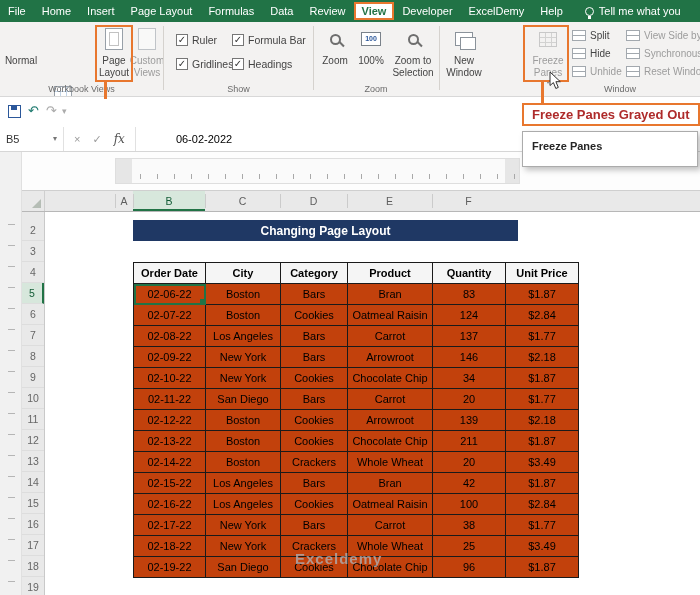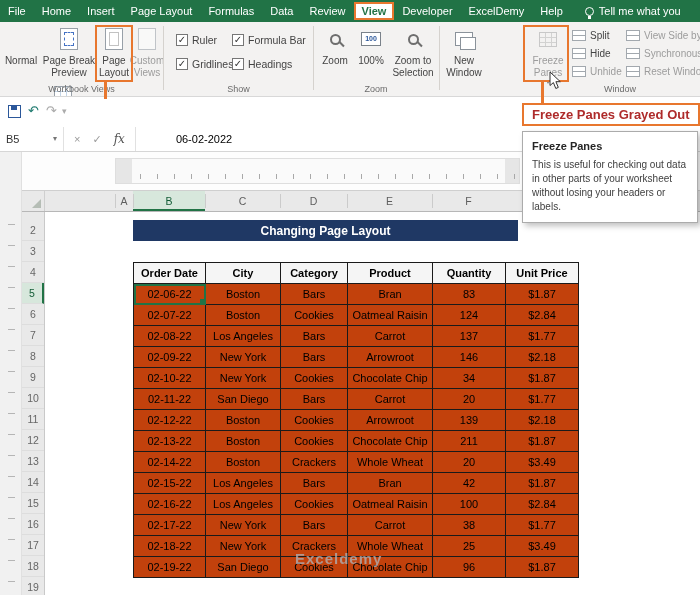--- a/index.html
+++ b/index.html
@@ -120,26 +120,20 @@
 
   <div class="ribbon">
 
     <div class="rgroup" style="left:0;width:163px;padding-left:30px;">
       <div class="bigbtn" style="left:2px;width:38px;">
         <span class="bicon">
             <span class="pageicon grid"></span>
           </span>
         <span>Normal</span>
       </div>
-      <div class="bigbtn" style="left:42px;width:54px;">
-        <span class="bicon">
-            <span class="pageicon dash"></span>
-          </span>
-        <span>Page Break Preview</span>
-      </div>
       <div class="bigbtn" style="left:98px;width:32px;">
         <span class="bicon">
             <span class="pageicon margins"></span>
           </span>
         <span>Page Layout</span>
       </div>
       <div class="bigbtn disabled" style="left:131px;width:32px;">
         <span class="bicon">
             <span class="pageicon dim"></span>
           </span>
@@ -260,21 +254,20 @@
     <div class="fbtns">
       <span>×</span>
       <span>✓</span>
       <span class="fx">fx</span>
     </div>
     <span class="fvalue">06-02-2022</span>
   </div>
 
   <div class="tooltip">
     <div class="tt-title">Freeze Panes</div>
-    <p>This is useful for checking out data in other parts of your worksheet without losing your headers or labels.</p>
   </div>
 
   <div class="cursor">
     <svg width="13" height="19" viewBox="0 0 13 19">
         <path d="M1 1 L1 14.5 L4.4 11.6 L6.8 17.5 L9.3 16.4 L6.9 10.7 L11.3 10.7 Z" fill="#fff" stroke="#333" stroke-width="1"></path>
       </svg>
   </div>
 
   <div class="sheet">
     <div class="vruler">

